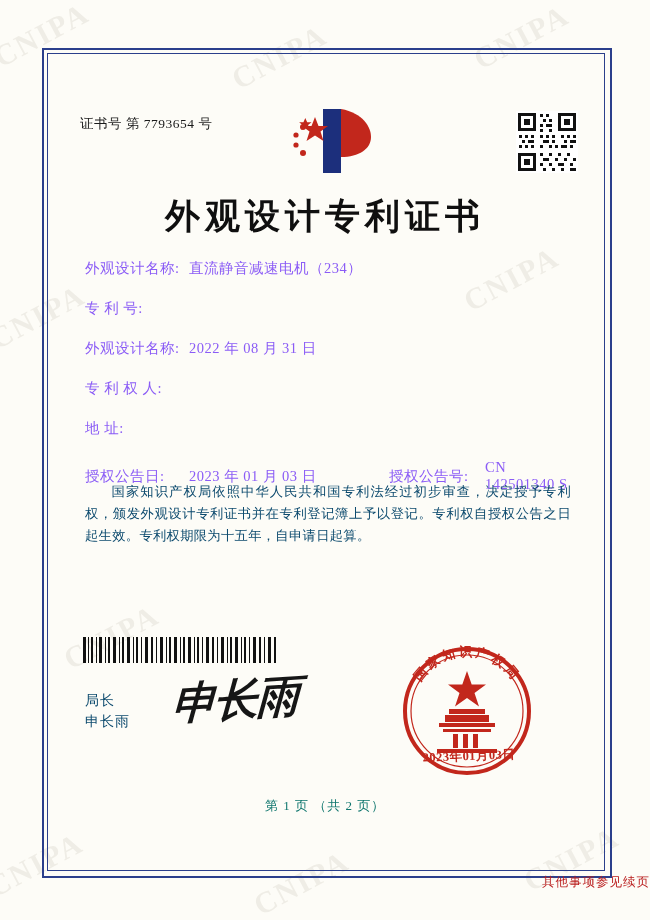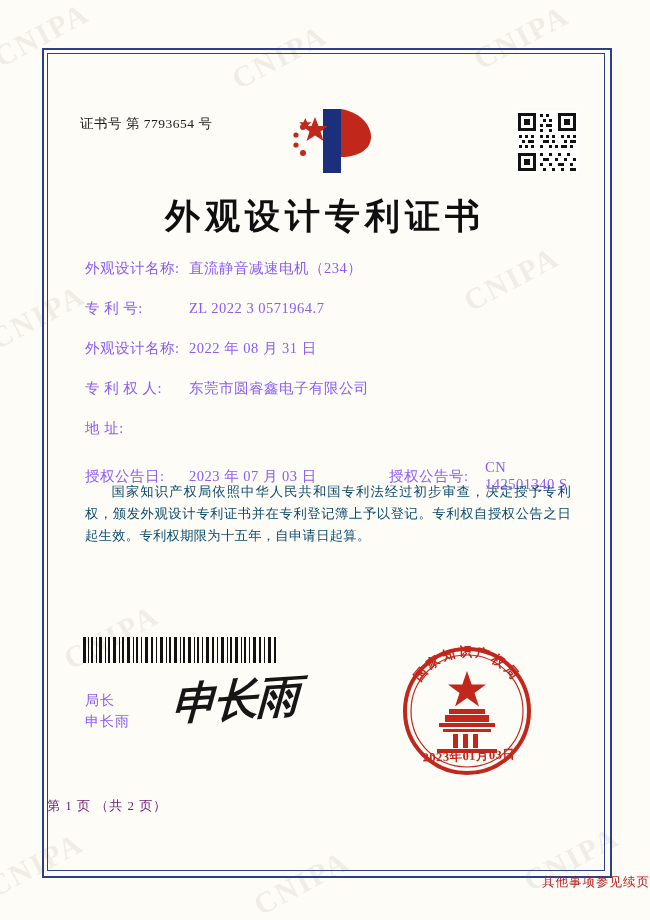--- a/index.html
+++ b/index.html
@@ -167,21 +167,21 @@
     height: 26px;
   }
 
   
   .sig-block {
     position: absolute;
     left: 38px;
     top: 637px;
     font-size: 14px;
     line-height: 21px;
-    color: #8b5cf6;
+    color: #0c4a6e;
     letter-spacing: 1px;
   }
   .handwriting {
     position: absolute;
     left: 125px;
     top: 618px;
     font-family: "DejaVu Serif", serif;
     font-size: 44px;
     font-style: italic;
     font-weight: bold;
@@ -211,23 +211,23 @@
     letter-spacing: 0.5px;
     transform: rotate(-2deg);
   }
 
   
   .page-num {
     position: absolute;
     left: 0;
     right: 0;
     top: 744px;
-    text-align: left;
+    text-align: center;
     font-size: 13px;
-    color: #701a75;
+    color: #0f766e;
     letter-spacing: 1px;
   }
   .footer-note {
     position: absolute;
     left: 0;
     right: 0;
     bottom: 29px;
     text-align: right;
     font-size: 12.5px;
     color: #b91c1c;
@@ -342,40 +342,38 @@
   <div class="fields">
 
     <div class="field-row">
       <div class="field-label">外观设计名称:</div>
       <div class="field-value">直流静音减速电机（234）</div>
     </div>
 
 
     <div class="field-row">
       <div class="field-label">专 利 号:</div>
-      <div class="field-value">ZL 2022 3 0571964.7</div>
     </div>
 
     <div class="field-row">
       <div class="field-label">外观设计名称:</div>
       <div class="field-value">2022 年 08 月 31 日</div>
     </div>
 
     <div class="field-row">
       <div class="field-label">专 利 权 人:</div>
-      <div class="field-value">东莞市圆睿鑫电子有限公司</div>
     </div>
 
     <div class="field-row">
       <div class="field-label">地 址:</div>
     </div>
 
     <div class="field-row dual">
       <div class="field-label">授权公告日:</div>
-      <div class="field-value">2023 年 07 月 03 日</div>
+      <div class="field-value">2023 年 01 月 03 日</div>
       <div class="field-label2">授权公告号:</div>
       <div class="field-value2">CN 142501340 S</div>
     </div>
 
   </div>
 
   <div class="paragraphs">
     <p>国家知识产权局依照中华人民共和国专利法经过初步审查，决定授予专利权，颁发外观设计专利证书并在专利登记簿上予以登记。专利权自授权公告之日起生效。专利权期限为十五年，自申请日起算。</p>
   </div>
 

